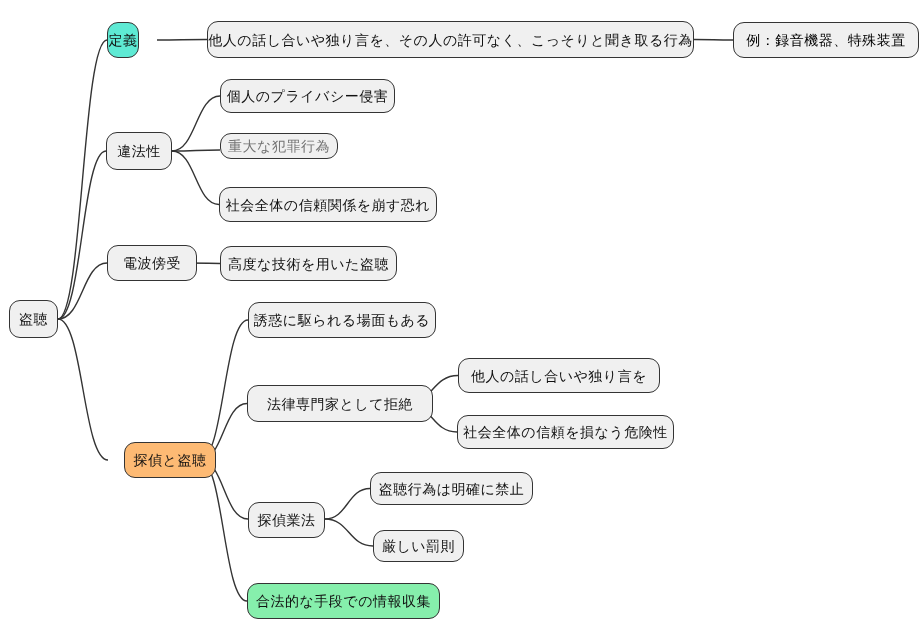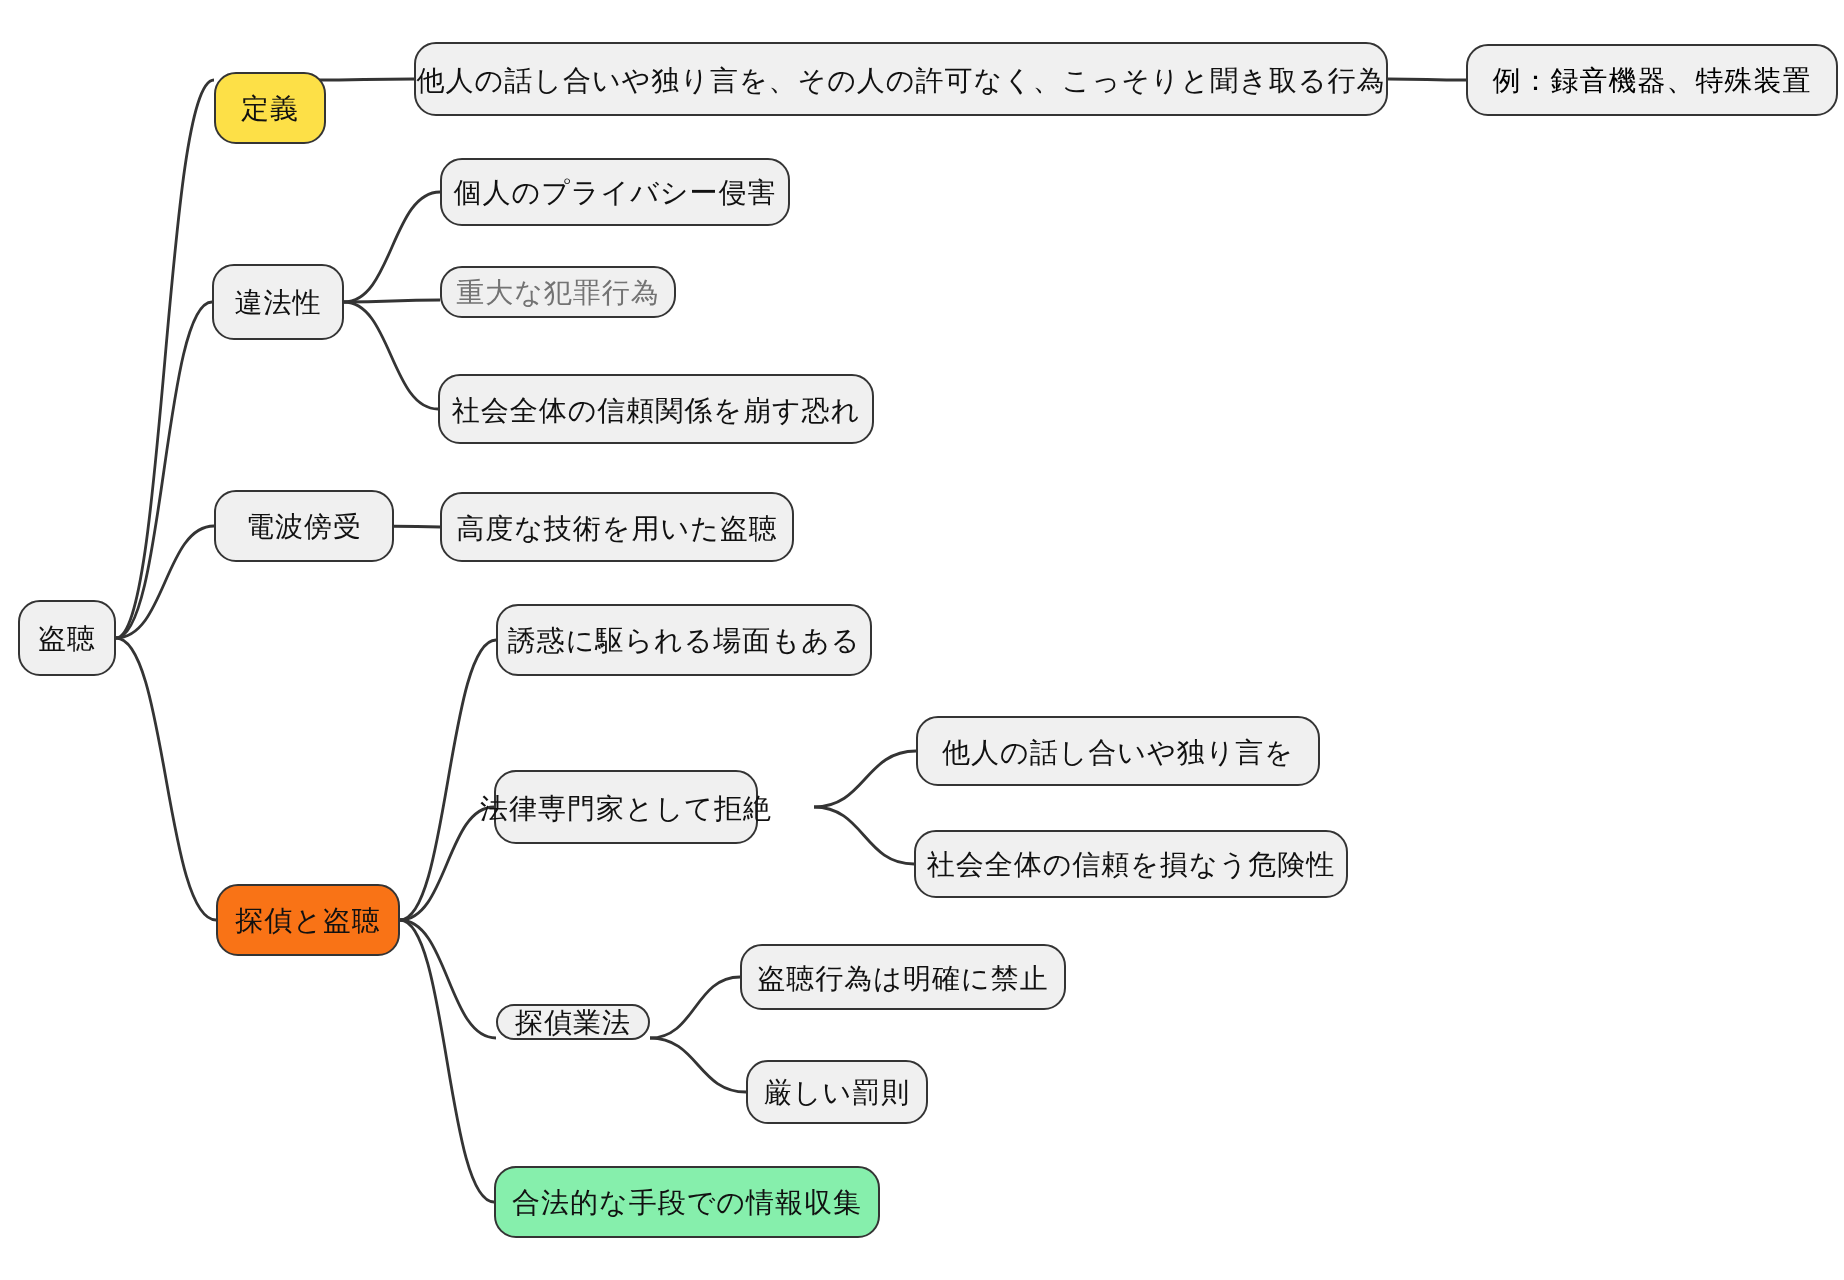--- a/index.html
+++ b/index.html
@@ -57,32 +57,32 @@
       <path d="M 200 460 C 223.5 460, 223.5 403.5, 247 403.5" fill="none" stroke="#343434" stroke-width="1.4"></path>
       <path d="M 200 460 C 224 460, 224 519, 248 519" fill="none" stroke="#343434" stroke-width="1.4"></path>
       <path d="M 200 460 C 223.5 460, 223.5 601, 247 601" fill="none" stroke="#343434" stroke-width="1.4"></path>
       <path d="M 407 403.5 C 432.5 403.5, 432.5 375.5, 458 375.5" fill="none" stroke="#343434" stroke-width="1.4"></path>
       <path d="M 407 403.5 C 432 403.5, 432 432, 457 432" fill="none" stroke="#343434" stroke-width="1.4"></path>
       <path d="M 325 519 C 347.5 519, 347.5 488.5, 370 488.5" fill="none" stroke="#343434" stroke-width="1.4"></path>
       <path d="M 325 519 C 349 519, 349 546, 373 546" fill="none" stroke="#343434" stroke-width="1.4"></path>
     </svg>
   <div id="node-layer">
       <div class="node" style="left: 9px; top: 300px; width: 49px; height: 38px; background: rgb(240, 240, 240); border-color: rgb(52, 52, 52); color: rgb(17, 17, 17);">盗聴</div>
-      <div class="node" style="left: 107px; top: 22px; width: 56px; height: 36px; background: #fde047; border-color: rgb(52, 52, 52); color: rgb(17, 17, 17); margin-top: 14px;">定義</div>
+      <div class="node" style="left: 107px; top: 22px; width: 32px; height: 36px; background: #5eead4; border-color: rgb(52, 52, 52); color: rgb(17, 17, 17);">定義</div>
       <div class="node" style="left: 207px; top: 21px; width: 487px; height: 37px; background: rgb(240, 240, 240); border-color: rgb(52, 52, 52); color: rgb(17, 17, 17);">他人の話し合いや独り言を、その人の許可なく、こっそりと聞き取る行為</div>
       <div class="node" style="left: 733px; top: 22px; width: 186px; height: 36px; background: rgb(240, 240, 240); border-color: rgb(52, 52, 52); color: #000000;">例：録音機器、特殊装置</div>
       <div class="node" style="left: 106px; top: 132px; width: 66px; height: 38px; background: rgb(240, 240, 240); border-color: rgb(52, 52, 52); color: rgb(17, 17, 17);">違法性</div>
       <div class="node" style="left: 220px; top: 79px; width: 175px; height: 34px; background: rgb(240, 240, 240); border-color: rgb(52, 52, 52); color: rgb(17, 17, 17);">個人のプライバシー侵害</div>
       <div class="node" style="left: 220px; top: 133px; width: 118px; height: 26px; background: rgb(240, 240, 240); border-color: rgb(52, 52, 52); color: #737373;">重大な犯罪行為</div>
       <div class="node" style="left: 219px; top: 187px; width: 218px; height: 35px; background: rgb(240, 240, 240); border-color: rgb(52, 52, 52); color: rgb(17, 17, 17);">社会全体の信頼関係を崩す恐れ</div>
       <div class="node" style="left: 107px; top: 245px; width: 90px; height: 36px; background: rgb(240, 240, 240); border-color: rgb(52, 52, 52); color: rgb(17, 17, 17);">電波傍受</div>
       <div class="node" style="left: 220px; top: 246px; width: 177px; height: 35px; background: rgb(240, 240, 240); border-color: rgb(52, 52, 52); color: rgb(17, 17, 17);">高度な技術を用いた盗聴</div>
-      <div class="node" style="left: 108px; top: 442px; width: 92px; height: 36px; background: #f97316; border-color: rgb(52, 52, 52); color: rgb(17, 17, 17);">探偵と盗聴</div>
+      <div class="node" style="left: 124px; top: 442px; width: 92px; height: 36px; background: #fdba74; border-color: rgb(52, 52, 52); color: rgb(17, 17, 17);">探偵と盗聴</div>
       <div class="node" style="left: 248px; top: 302px; width: 188px; height: 36px; background: rgb(240, 240, 240); border-color: rgb(52, 52, 52); color: rgb(17, 17, 17);">誘惑に駆られる場面もある</div>
-      <div class="node" style="left: 247px; top: 385px; width: 132px; height: 37px; background: rgb(240, 240, 240); border-color: rgb(52, 52, 52); color: rgb(17, 17, 17);">法律専門家として拒絶</div>
+      <div class="node" style="left: 247px; top: 385px; width: 186px; height: 37px; background: rgb(240, 240, 240); border-color: rgb(52, 52, 52); color: rgb(17, 17, 17);">法律専門家として拒絶</div>
       <div class="node" style="left: 458px; top: 358px; width: 202px; height: 35px; background: rgb(240, 240, 240); border-color: rgb(52, 52, 52); color: rgb(17, 17, 17);">他人の話し合いや独り言を</div>
       <div class="node" style="left: 457px; top: 415px; width: 217px; height: 34px; background: rgb(240, 240, 240); border-color: rgb(52, 52, 52); color: rgb(17, 17, 17);">社会全体の信頼を損なう危険性</div>
-      <div class="node" style="left: 248px; top: 502px; width: 77px; height: 18px; background: rgb(240, 240, 240); border-color: rgb(52, 52, 52); color: rgb(17, 17, 17);">探偵業法</div>
+      <div class="node" style="left: 248px; top: 502px; width: 77px; height: 36px; background: rgb(240, 240, 240); border-color: rgb(52, 52, 52); color: rgb(17, 17, 17);">探偵業法</div>
       <div class="node" style="left: 370px; top: 472px; width: 163px; height: 33px; background: rgb(240, 240, 240); border-color: rgb(52, 52, 52); color: rgb(17, 17, 17);">盗聴行為は明確に禁止</div>
       <div class="node" style="left: 373px; top: 530px; width: 91px; height: 32px; background: rgb(240, 240, 240); border-color: rgb(52, 52, 52); color: rgb(17, 17, 17); text-align: right;">厳しい罰則</div>
       <div class="node" style="left: 247px; top: 583px; width: 193px; height: 36px; background: #86efac; border-color: rgb(52, 52, 52); color: rgb(17, 17, 17);">合法的な手段での情報収集</div>
     </div>
 </div>
 
 </body></html>

